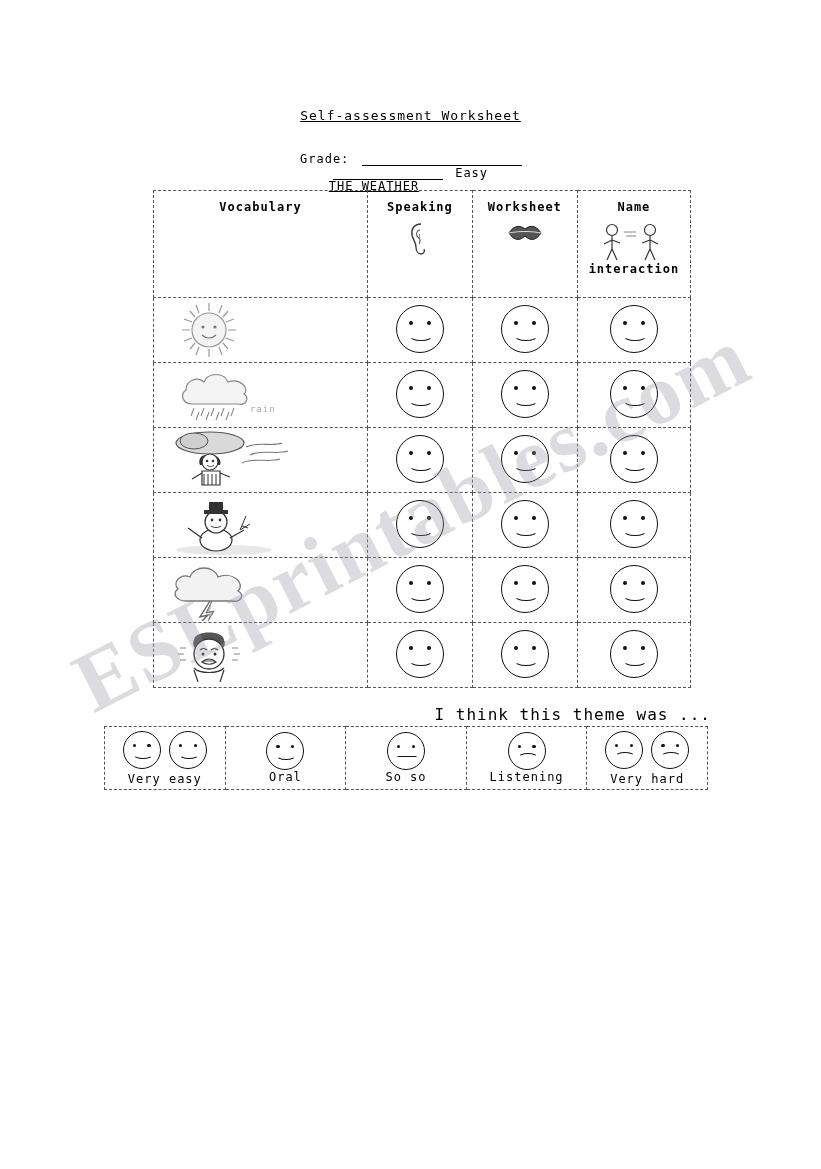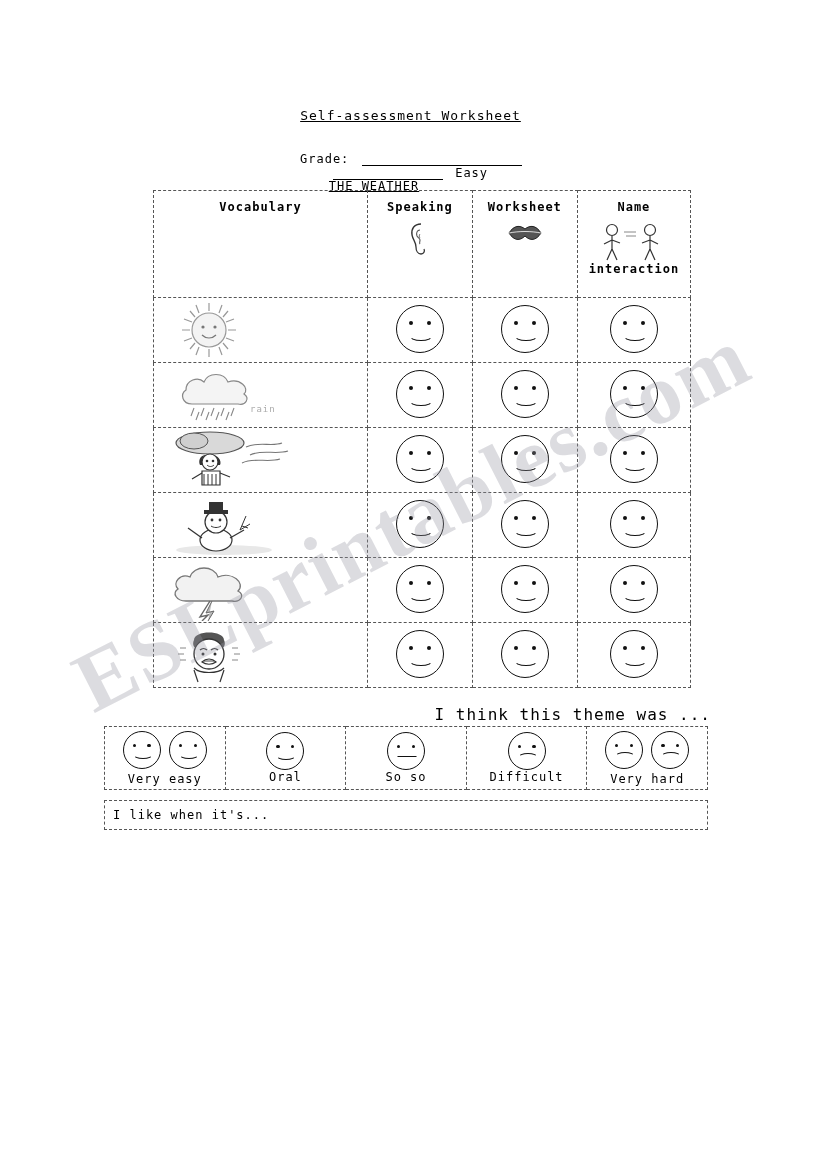--- a/index.html
+++ b/index.html
@@ -541,35 +541,32 @@
             <span class="lbl">So so</span>
           </div>
         </td>
         <td>
           <div class="rating-cell-inner">
             <span class="smiley small sad">
                 <i class="eye l"></i>
                 <i class="eye r"></i>
                 <i class="mouth"></i>
               </span>
-            <span class="lbl">Difficult</span>
+            <span class="lbl">Listening</span>
           </div>
         </td>
         <td>
           <div class="rating-cell-inner">
             <div>
               <span class="smiley small sad"><i class="eye l"></i><i class="eye r"></i><i class="mouth"></i></span>
               <span class="smiley small sad"><i class="eye l"></i><i class="eye r"></i><i class="mouth"></i></span>
             </div>
             <span class="lbl">Very hard</span>
           </div>
         </td>
       </tr>
     </tbody>
   </table>
 
-  <div class="prompt-box">
-    <span>I like when it's...</span>
-  </div>
 
   <div class="watermark">ESLprintables.com</div>
 
 </div>
 
 </body></html>

